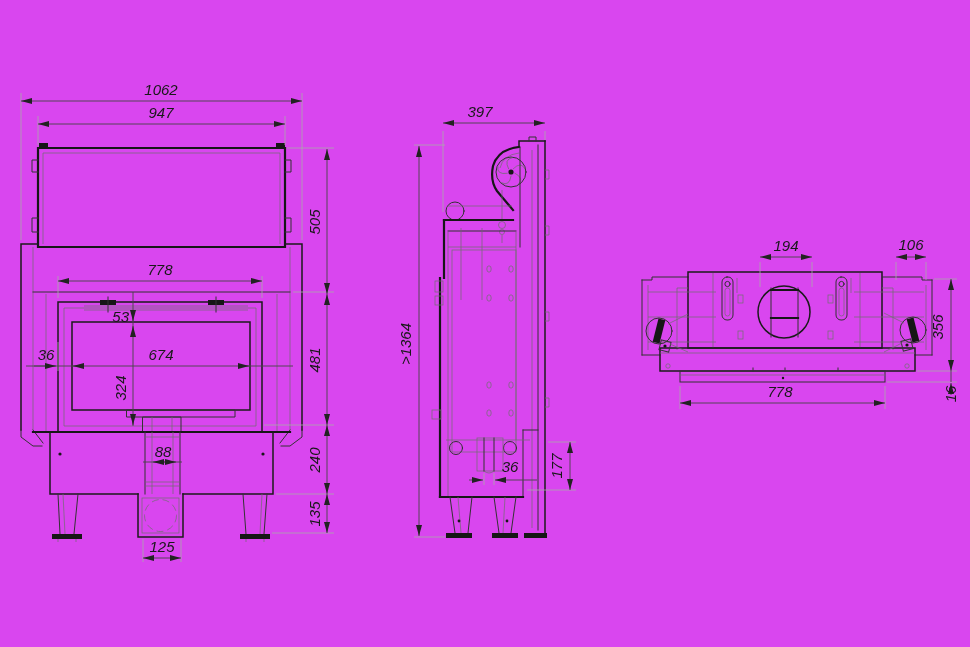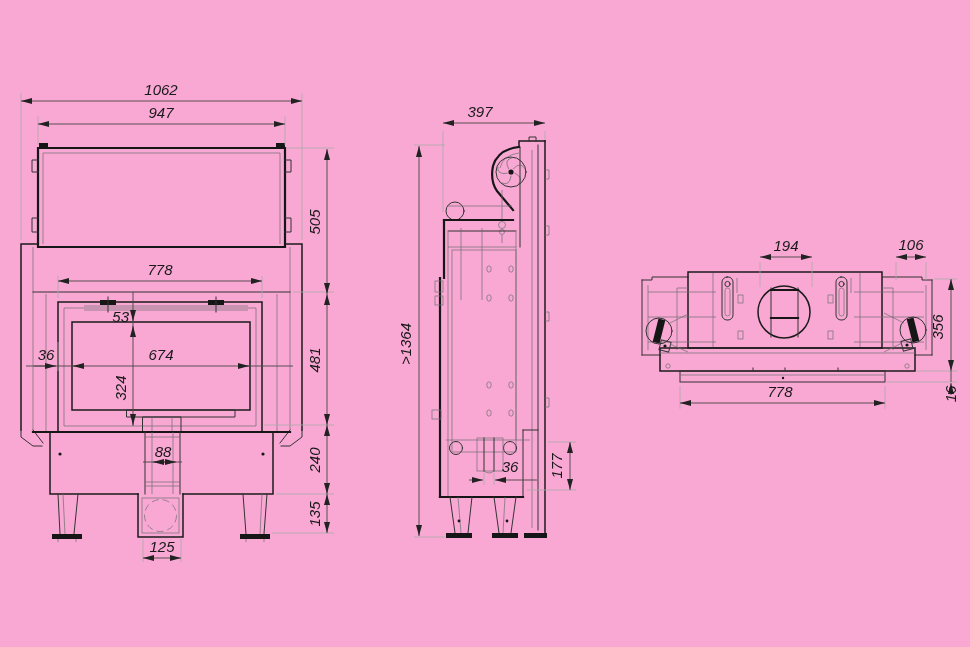--- a/index.html
+++ b/index.html
@@ -1,16 +1,16 @@
 <!DOCTYPE html>
 <html><head>
 <meta charset="utf-8">
 <style>
   html,body{margin:0;padding:0;background:#e9e9e9;}
-  .canvas{width:970px;height:647px;background:#f9a8d4;position:relative;overflow:hidden;margin:0 auto;}
+  .canvas{width:970px;height:647px;background:#d946ef;position:relative;overflow:hidden;margin:0 auto;}
   svg{display:block;}
   .o2{stroke:#161616;stroke-width:2.2;fill:none;stroke-linecap:square;}
   .o{stroke:#1b1b1b;stroke-width:1.5;fill:none;stroke-linecap:square;}
   .m{stroke:#333333;stroke-width:1;fill:none;stroke-linecap:square;}
   .t{stroke:#6f6f6f;stroke-width:0.7;fill:none;}
   .dim{stroke:#454545;stroke-width:0.9;fill:none;}
   .ext{stroke:#a9a9a9;stroke-width:0.8;fill:none;}
   .fillb{fill:#161616;stroke:none;}
   text.dl{font-family:"Liberation Sans",sans-serif;font-style:italic;font-size:15px;fill:#191919;}
 </style>

